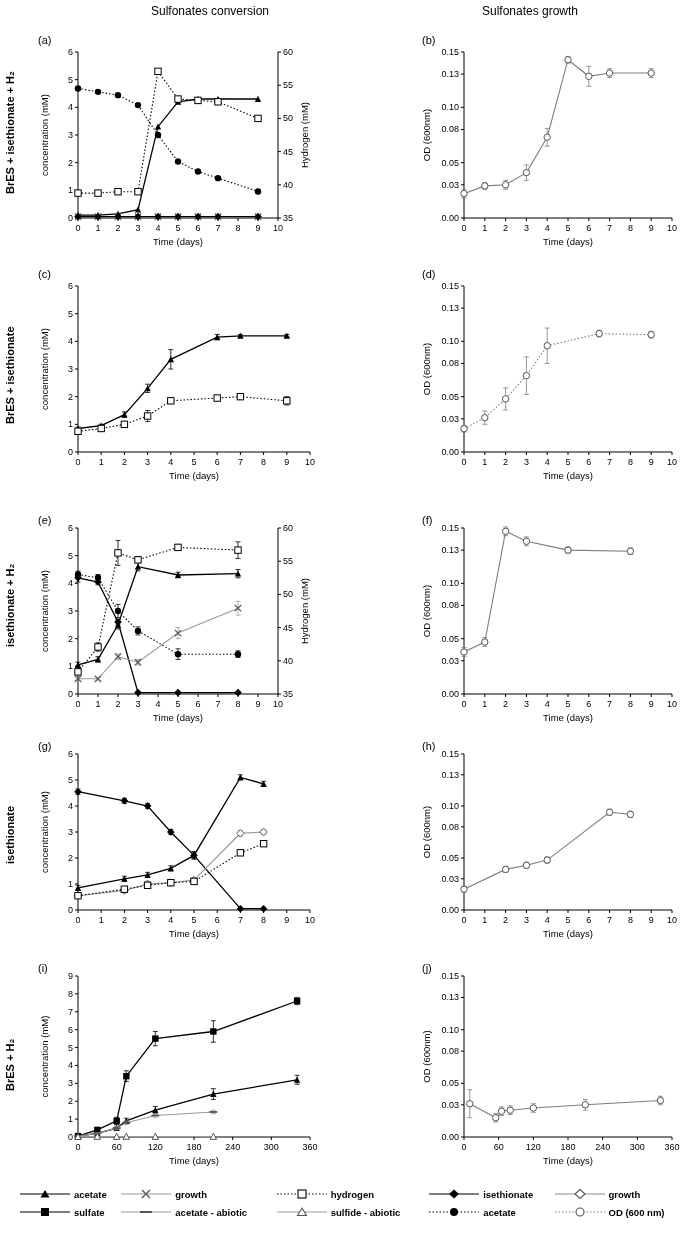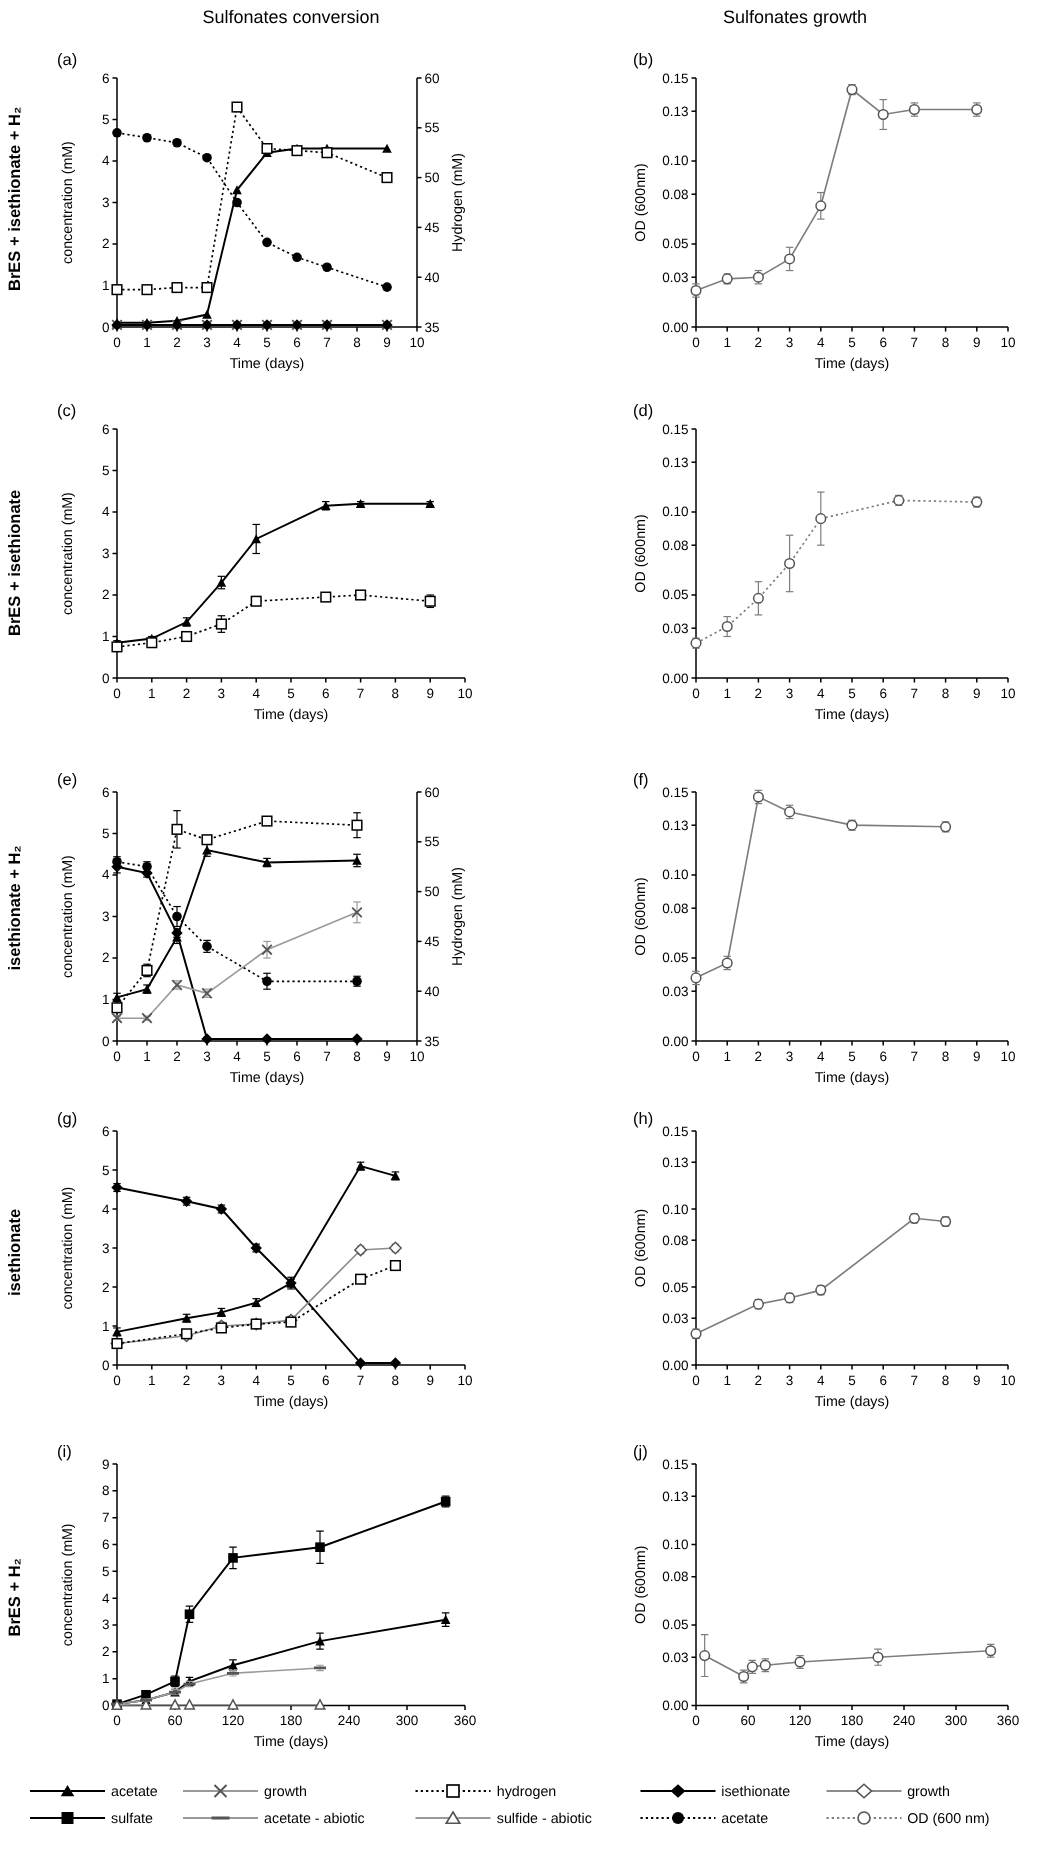--- a/index.html
+++ b/index.html
@@ -36,26 +36,26 @@
   .tlabel{font-size:9px;font-family:"Liberation Sans",sans-serif;fill:#000;}
   .axtitle{font-size:9.5px;font-family:"Liberation Sans",sans-serif;fill:#000;}
   .legend{
     position:absolute;
     left:18px;top:1185px;width:668px;
     font-size:9.5px;
   }
   .legend table{border-collapse:collapse;width:100%;}
   .legend td{vertical-align:middle;padding:3px 0;font-size:9.5px;white-space:nowrap;}
   .lg-sym{width:56px;}
-  .lg-txt{padding-right:10px;}
+  .lg-txt{padding-right:10px;font-weight:bold;}
 </style>
 </head>
 <body>
 
-<div class="col-title" style="left:44px;top:4px;width:300px;">Sulfonates conversion</div>
+<div class="col-title" style="left:60px;top:4px;width:300px;">Sulfonates conversion</div>
 <div class="col-title" style="left:400px;top:4px;width:260px;">Sulfonates growth</div>
 
 <div class="row-label" style="left:4px;top:48px;height:170px;">BrES + isethionate + H₂</div>
 <div class="row-label" style="left:4px;top:300px;height:150px;">BrES + isethionate</div>
 <div class="row-label" style="left:4px;top:530px;height:150px;">isethionate + H₂</div>
 <div class="row-label" style="left:4px;top:770px;height:130px;">isethionate</div>
 <div class="row-label" style="left:4px;top:1000px;height:130px;">BrES + H₂</div>
 
 <div class="panel-letter" style="left:38px;top:34px;">(a)</div>
 <div class="panel-letter" style="left:422px;top:34px;">(b)</div>

